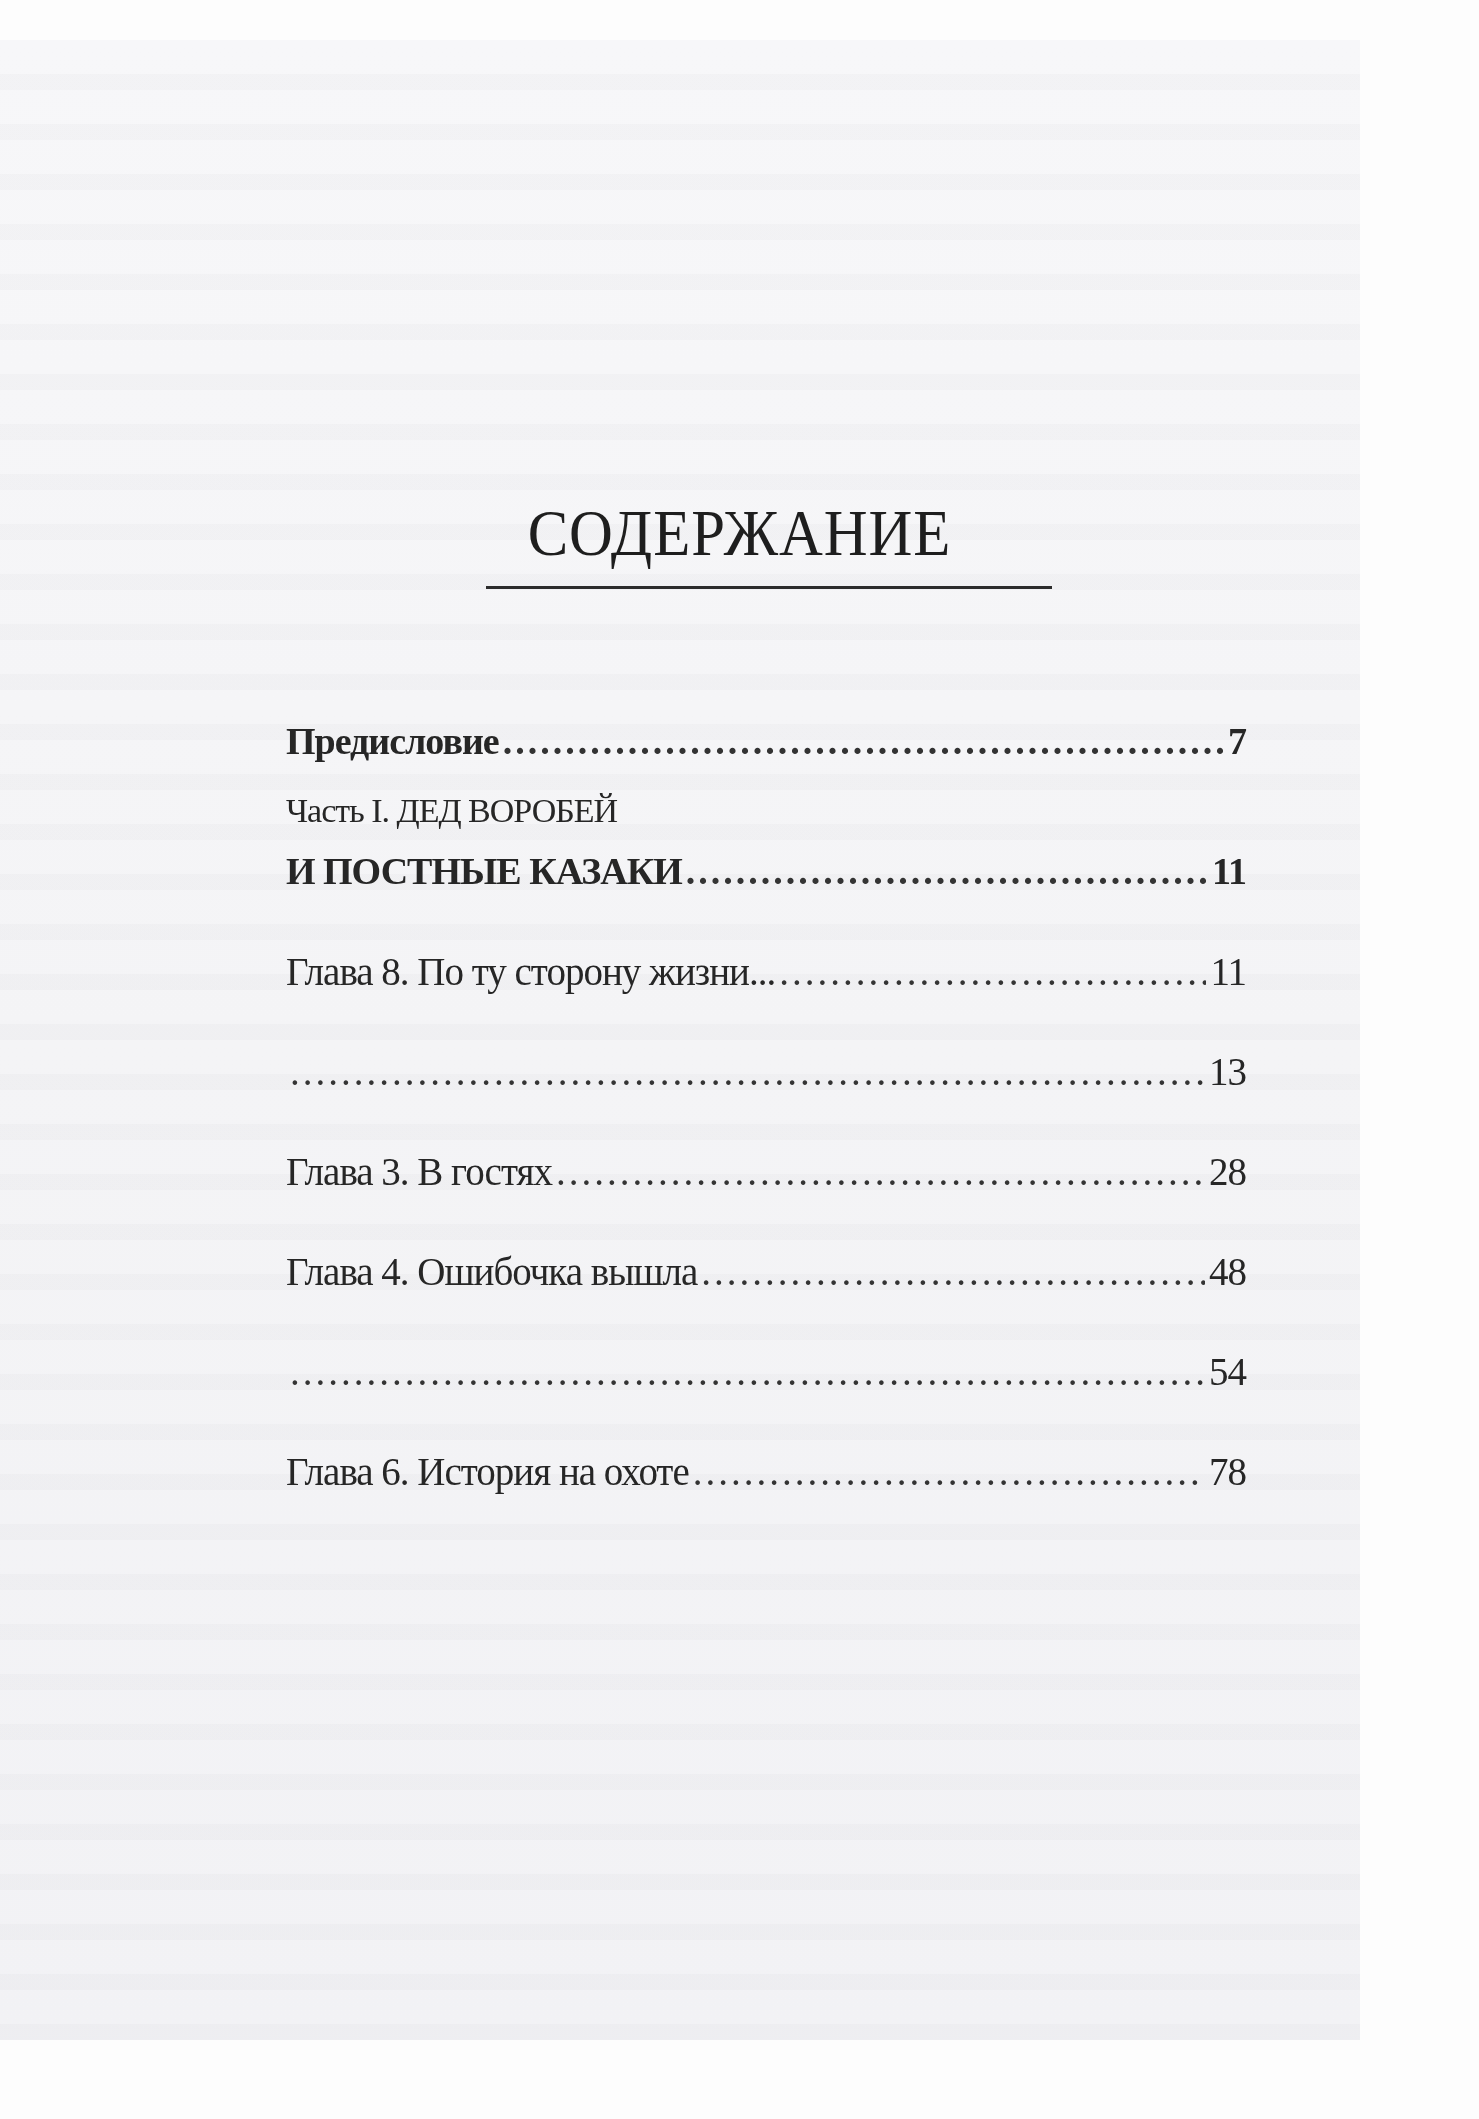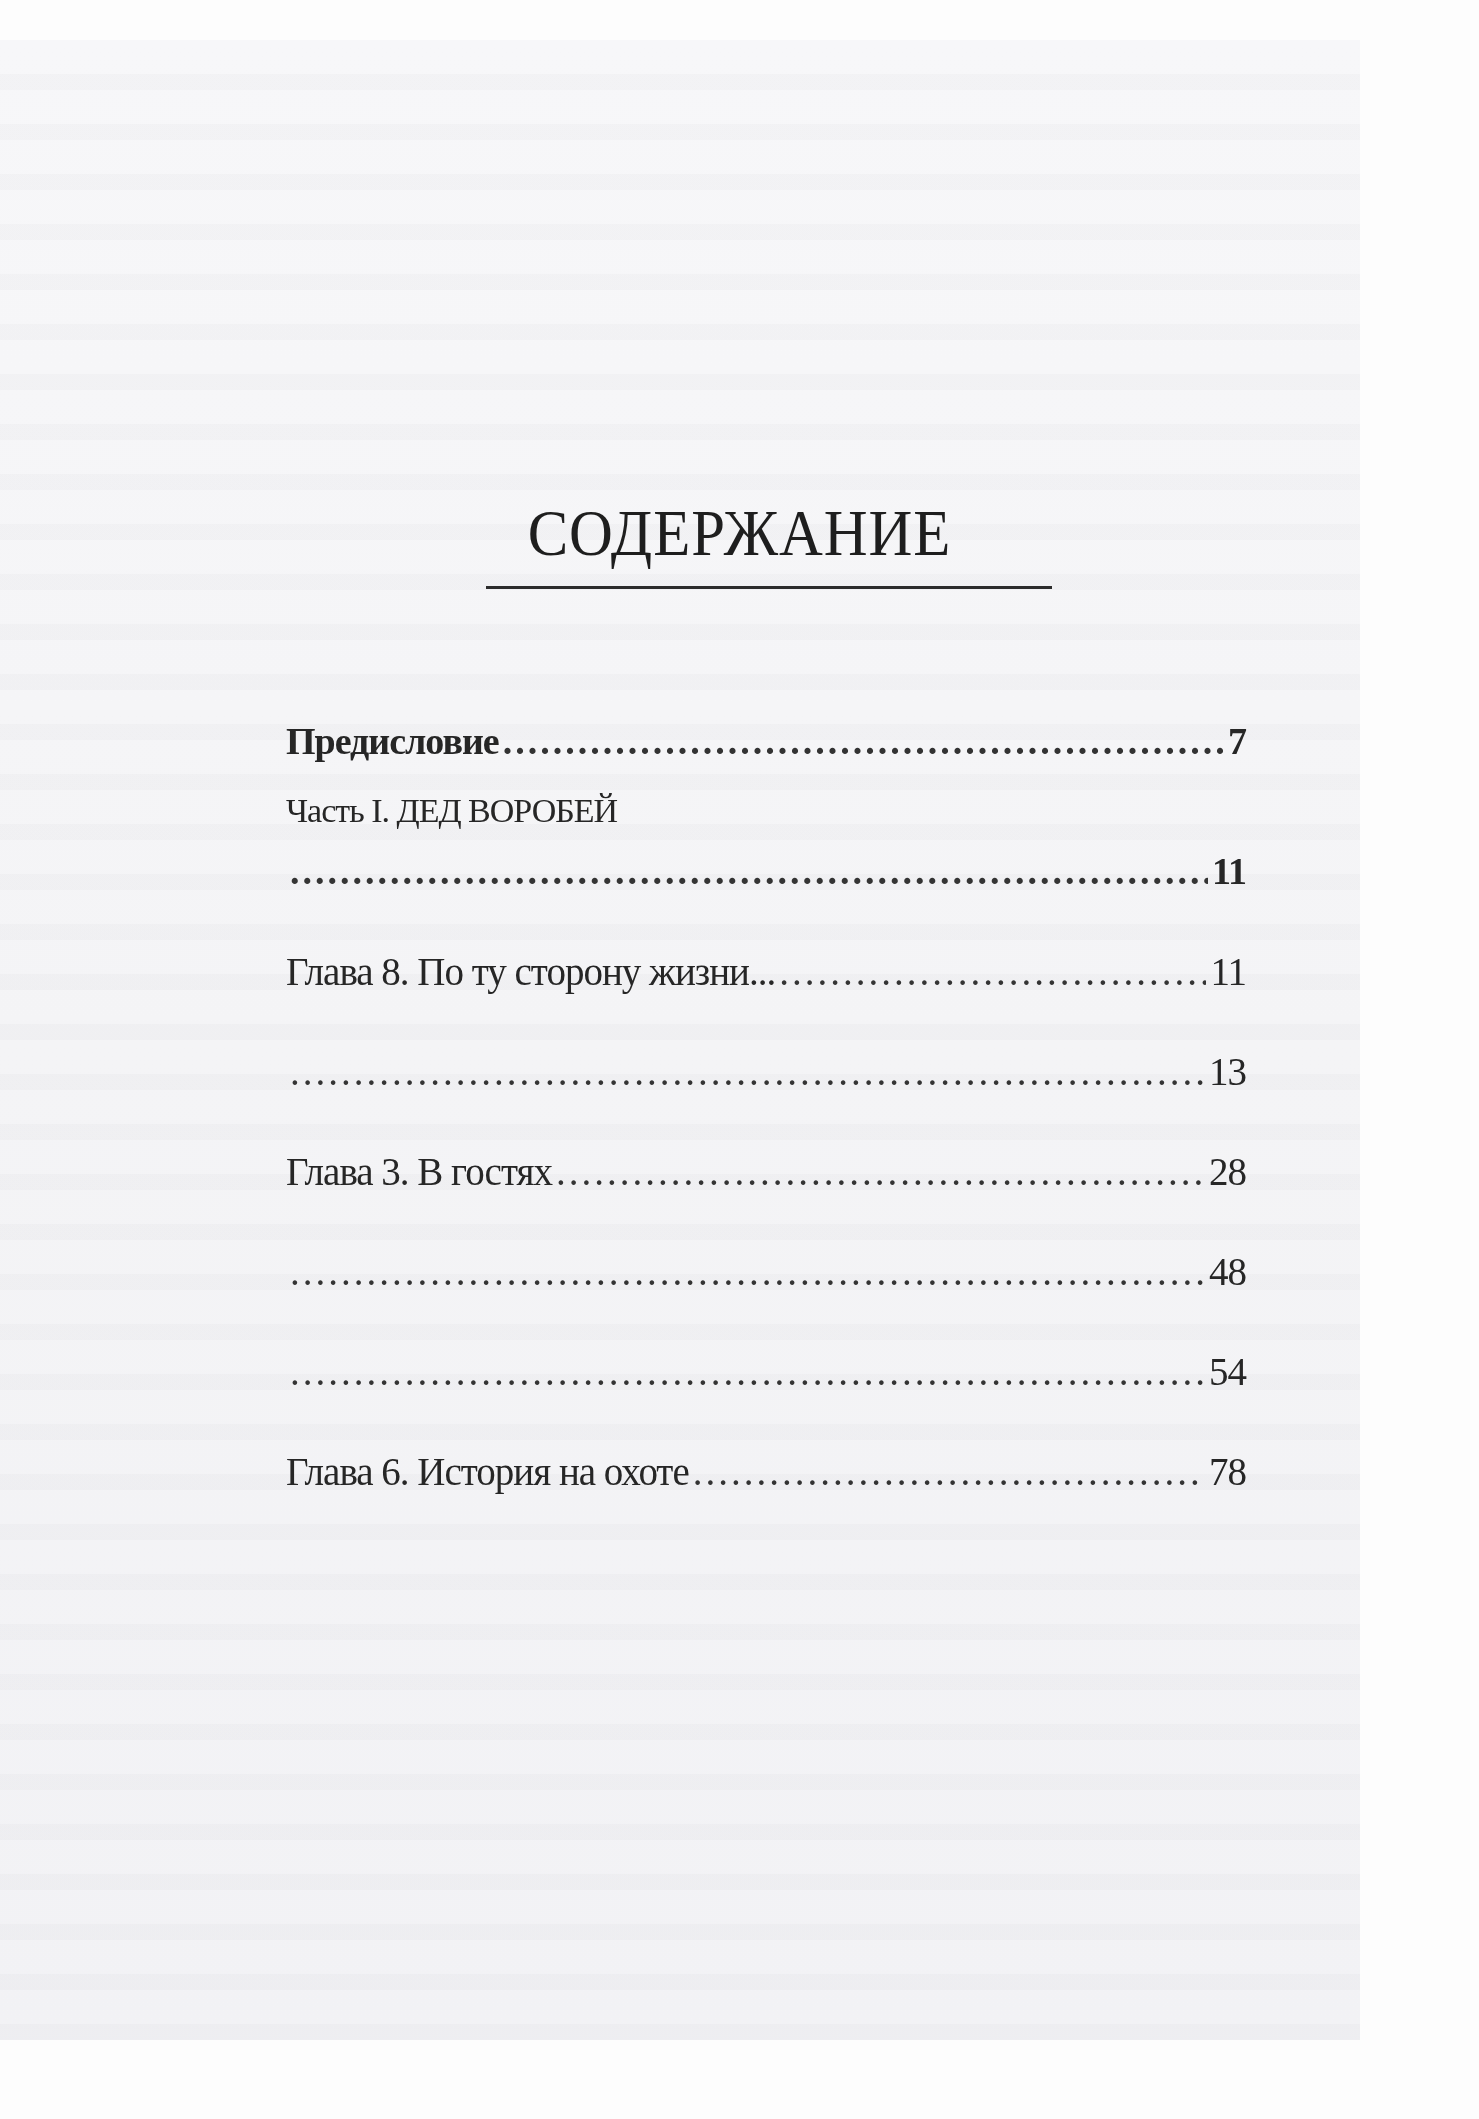--- a/index.html
+++ b/index.html
@@ -56,20 +56,21 @@
 <div class="toc">
 
   <div class="row bold cond" style="top:722px">
     <span class="label">Предисловие</span>
     <span class="dots"></span>
     <span class="num">7</span>
   </div>
 
   <div class="line1" style="top:792px">Часть I. ДЕД ВОРОБЕЙ</div>
   <div class="row bold cond" style="top:852px">
+    <span class="label">И ПОСТНЫЕ КАЗАКИ</span>
     <span class="dots"></span>
     <span class="num">11</span>
   </div>
 
   <div class="row cond" style="top:952px">
     <span class="label">Глава 8. По ту сторону жизни...</span>
     <span class="dots"></span>
     <span class="num">11</span>
   </div>
 
@@ -78,20 +79,21 @@
     <span class="num">13</span>
   </div>
 
   <div class="row cond" style="top:1152px">
     <span class="label">Глава 3. В гостях</span>
     <span class="dots"></span>
     <span class="num">28</span>
   </div>
 
   <div class="row cond" style="top:1252px">
+    <span class="label">Глава 4. Ошибочка вышла</span>
     <span class="dots"></span>
     <span class="num">48</span>
   </div>
 
   <div class="row cond" style="top:1352px">
     <span class="dots"></span>
     <span class="num">54</span>
   </div>
 
   <div class="row cond" style="top:1452px">

